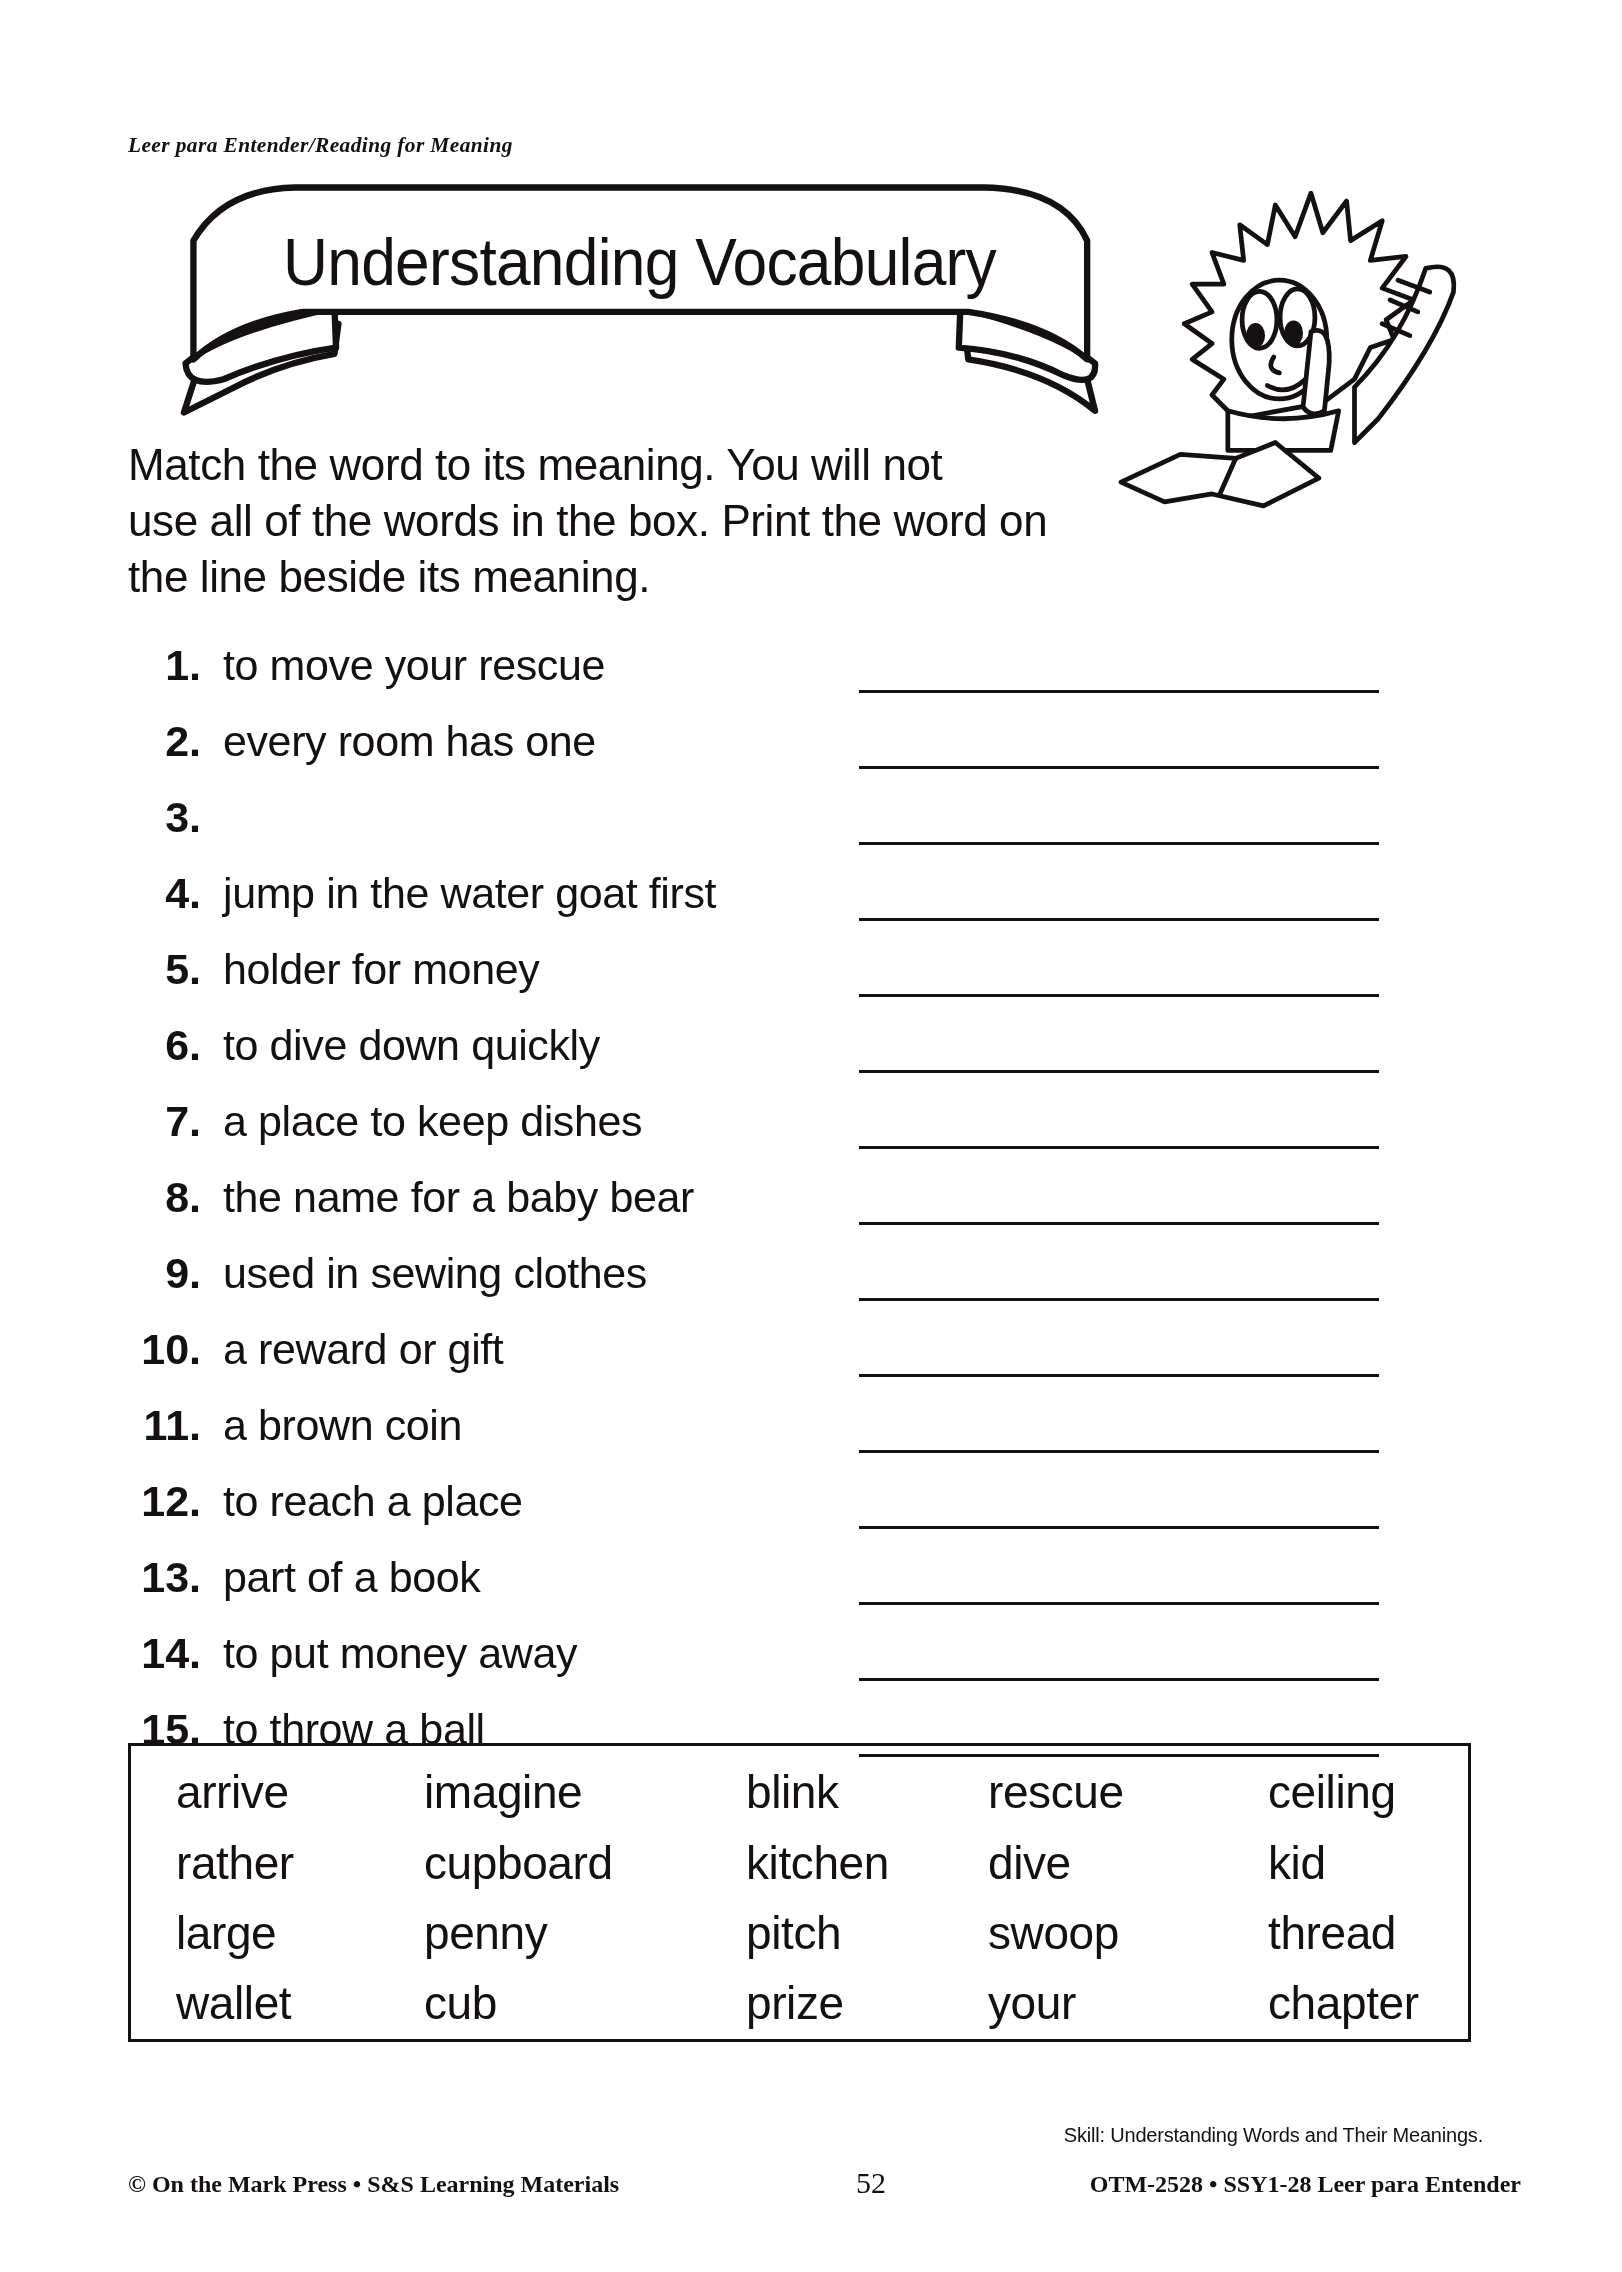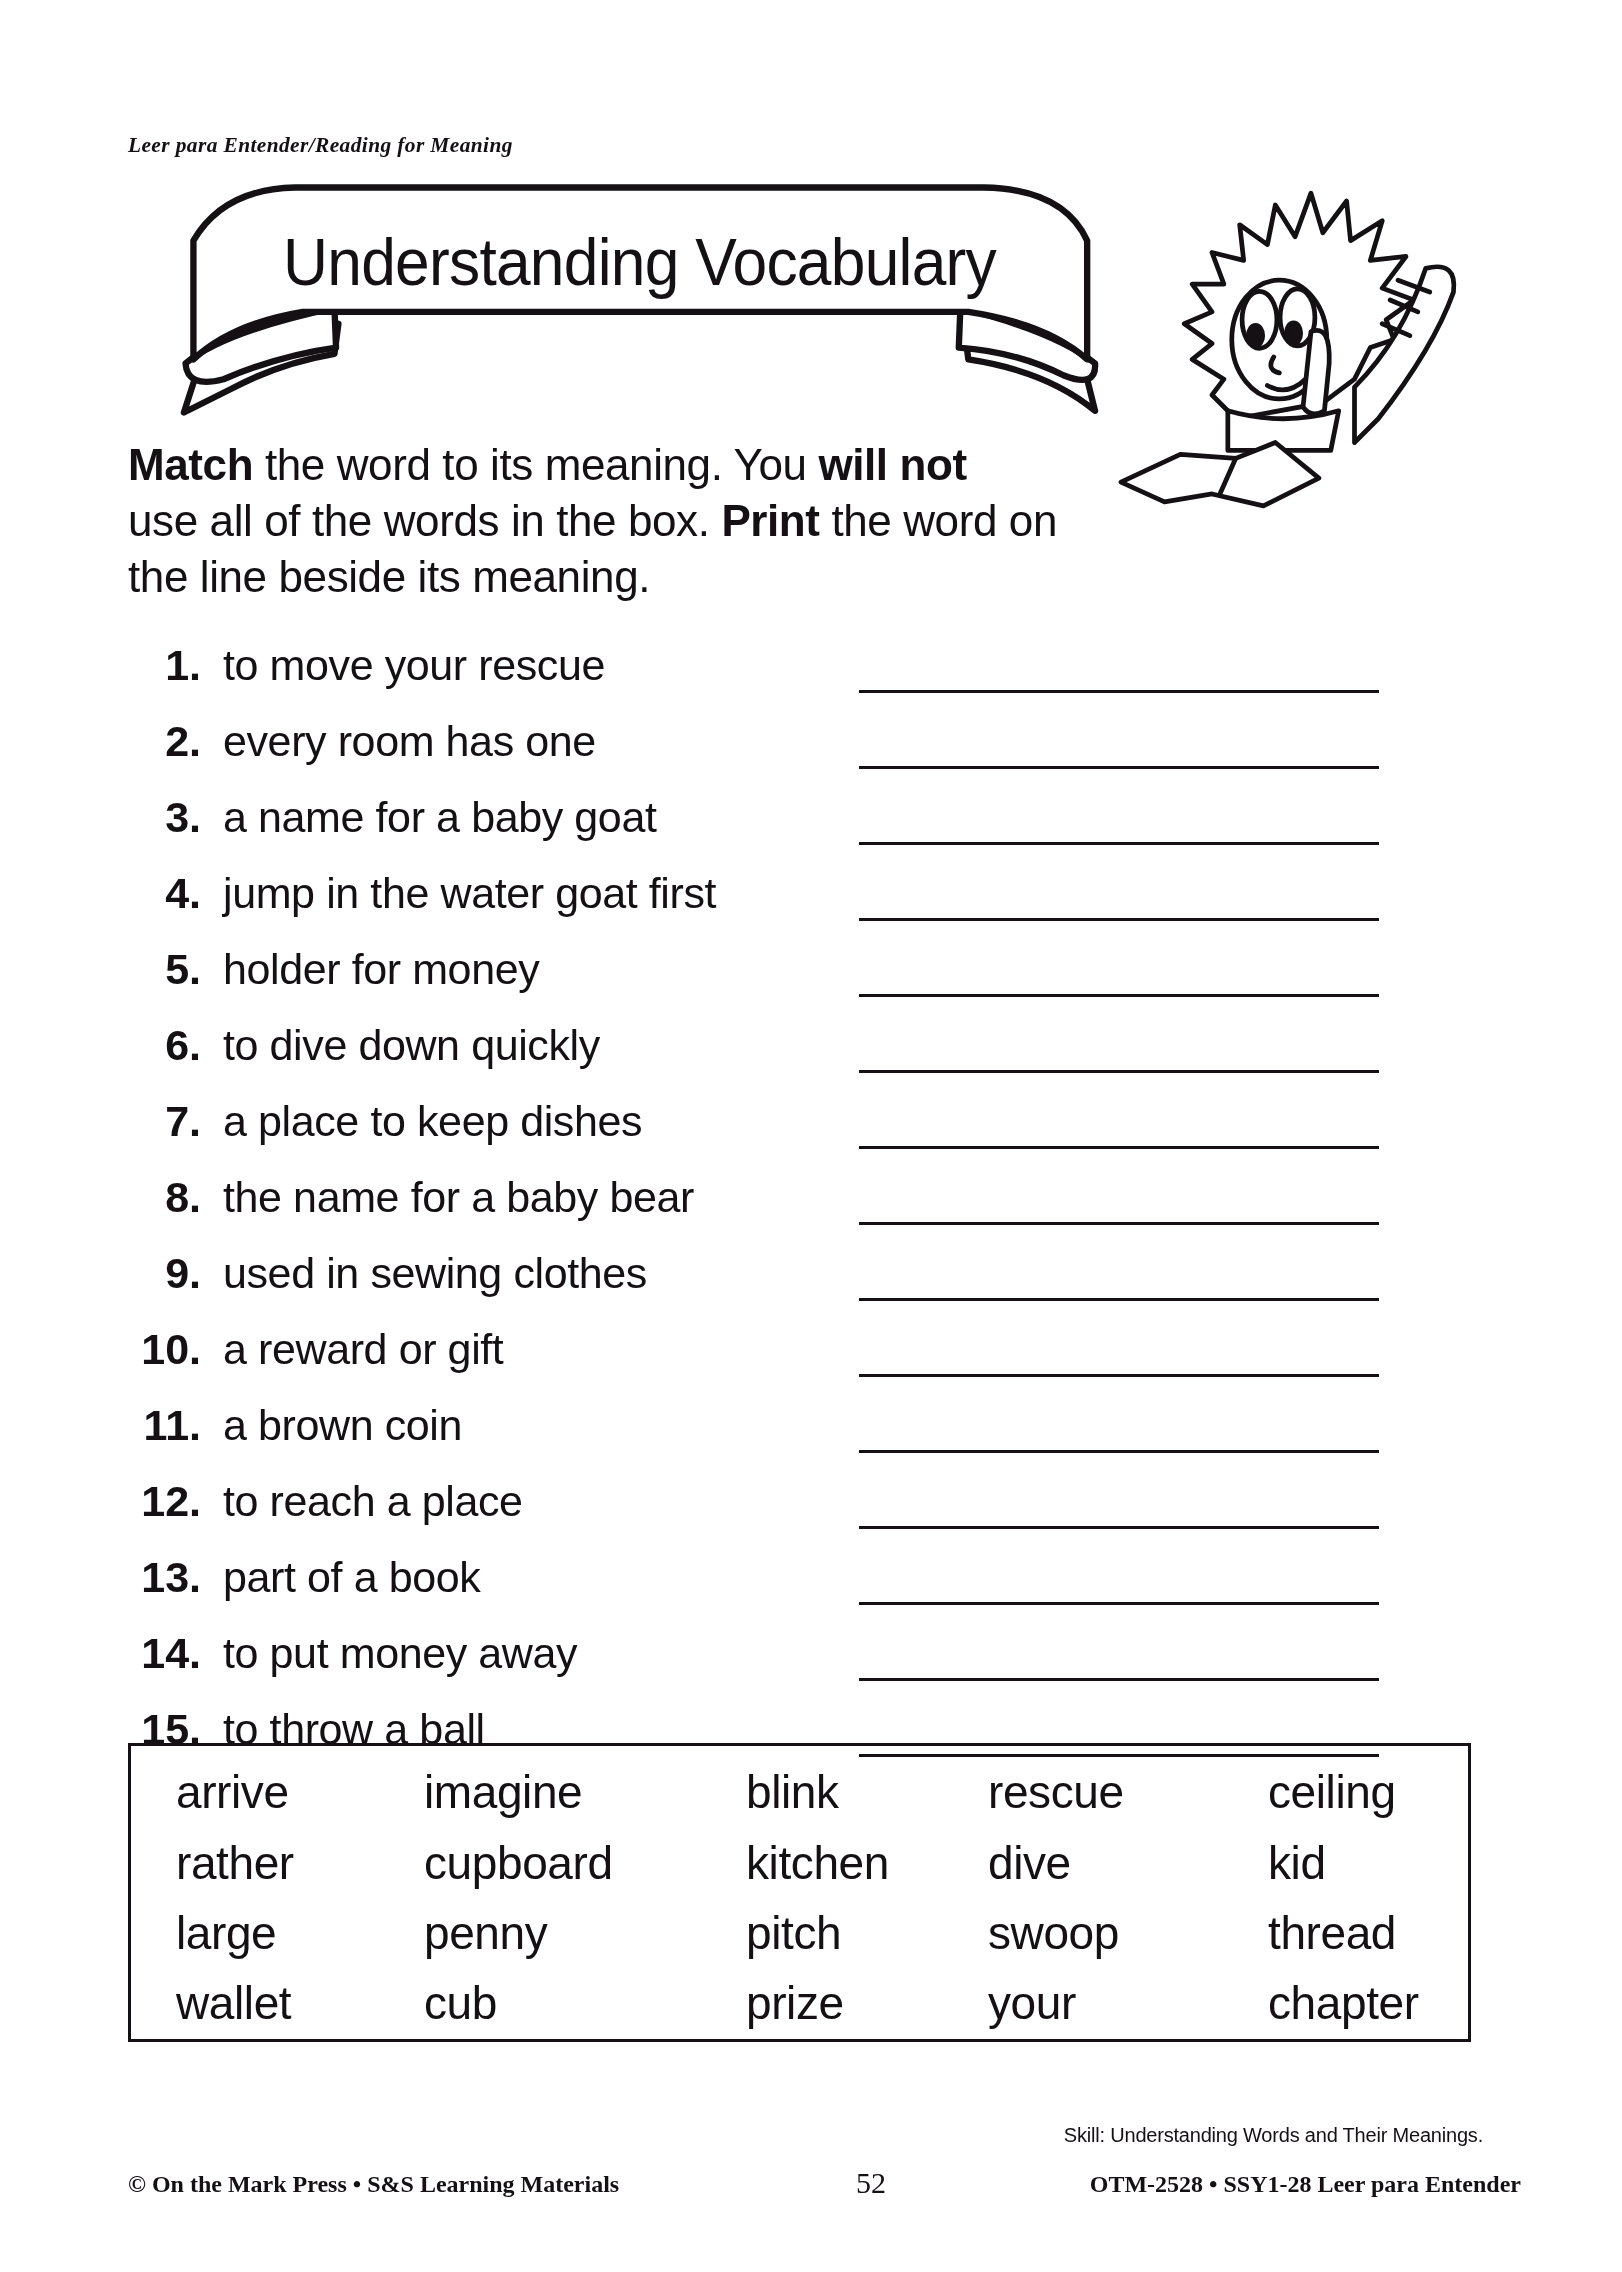--- a/index.html
+++ b/index.html
@@ -11,21 +11,21 @@
   .series-title { left: 128px; top: 133px; font-size: 21.4px; font-style: italic; font-weight: bold; letter-spacing: 0.4px; }
 
   .banner { left: 176px; top: 181px; width: 927px; height: 238px; }
   .banner svg { width: 100%; height: 100%; display: block; }
   .banner-title { left: 176px; top: 223px; width: 927px; text-align: center; font-size: 67px; font-weight: normal; letter-spacing: -0.8px; transform: scaleX(0.93); transform-origin: center; }
 
   .mascot { left: 1117px; top: 181px; width: 380px; height: 333px; }
   .mascot svg { width: 100%; height: 100%; display: block; }
 
   .instructions { left: 128px; top: 437px; width: 974px; font-size: 44px; line-height: 56px; letter-spacing: -0.4px; }
-  .instructions b { font-weight: bold; text-align: right; }
+  .instructions b { font-weight: normal; text-align: right; }
 
   .qlist { left: 128px; top: 638px; width: 1267px; }
   .qrow { position: relative; height: 76px; }
   .qnum { position: absolute; left: 0; width: 73px; text-align: right; top: 0; font-size: 43px; font-weight: bold; line-height: 55px; }
   .qtext { position: absolute; left: 95px; top: 0; font-size: 43px; line-height: 55px; letter-spacing: -0.4px; }
   .qline { position: absolute; left: 731px; width: 520px; top: 52px; height: 0; border-top: 3.2px solid #141014; }
 
   .wordbox { left: 128px; top: 1743px; width: 1343px; height: 299px; border: 3.2px solid #141014; box-sizing: border-box; }
   .word { position: absolute; font-size: 46px; line-height: 55px; letter-spacing: -0.4px; }
 
@@ -99,21 +99,20 @@
       <span class="qtext">to move your rescue</span>
       <span class="qline"></span>
     </div>
   <div class="qrow">
       <span class="qnum">2.</span>
       <span class="qtext">every room has one</span>
       <span class="qline"></span>
     </div>
   <div class="qrow">
       <span class="qnum">3.</span>
-      <span class="qtext">a name for a baby goat</span>
       <span class="qline"></span>
     </div>
   <div class="qrow">
       <span class="qnum">4.</span>
       <span class="qtext">jump in the water goat first</span>
       <span class="qline"></span>
     </div>
   <div class="qrow">
       <span class="qnum">5.</span>
       <span class="qtext">holder for money</span>

